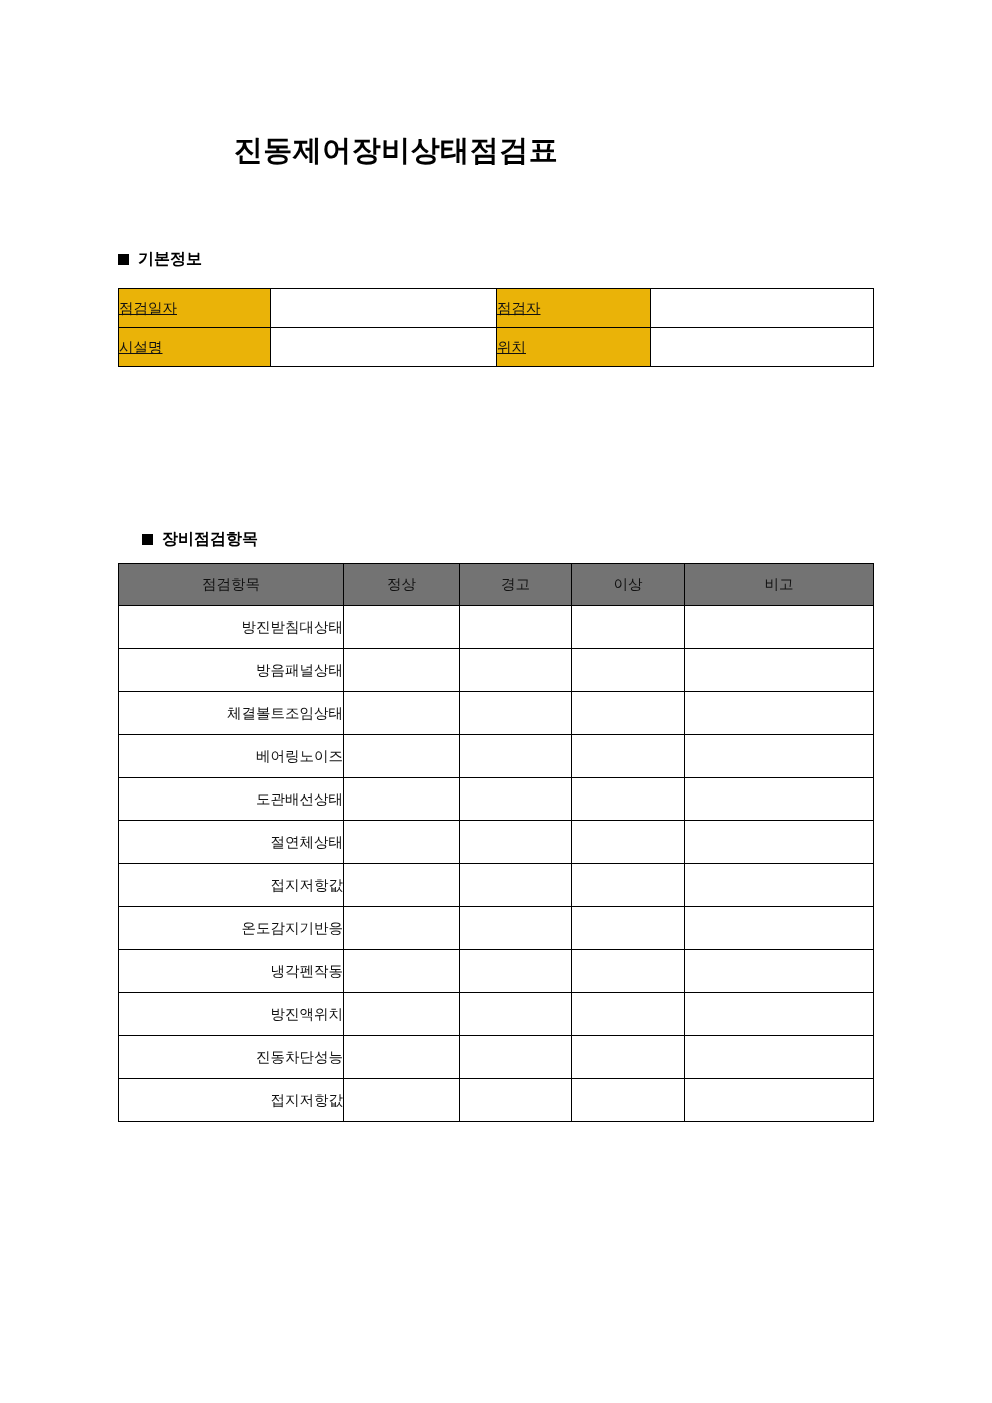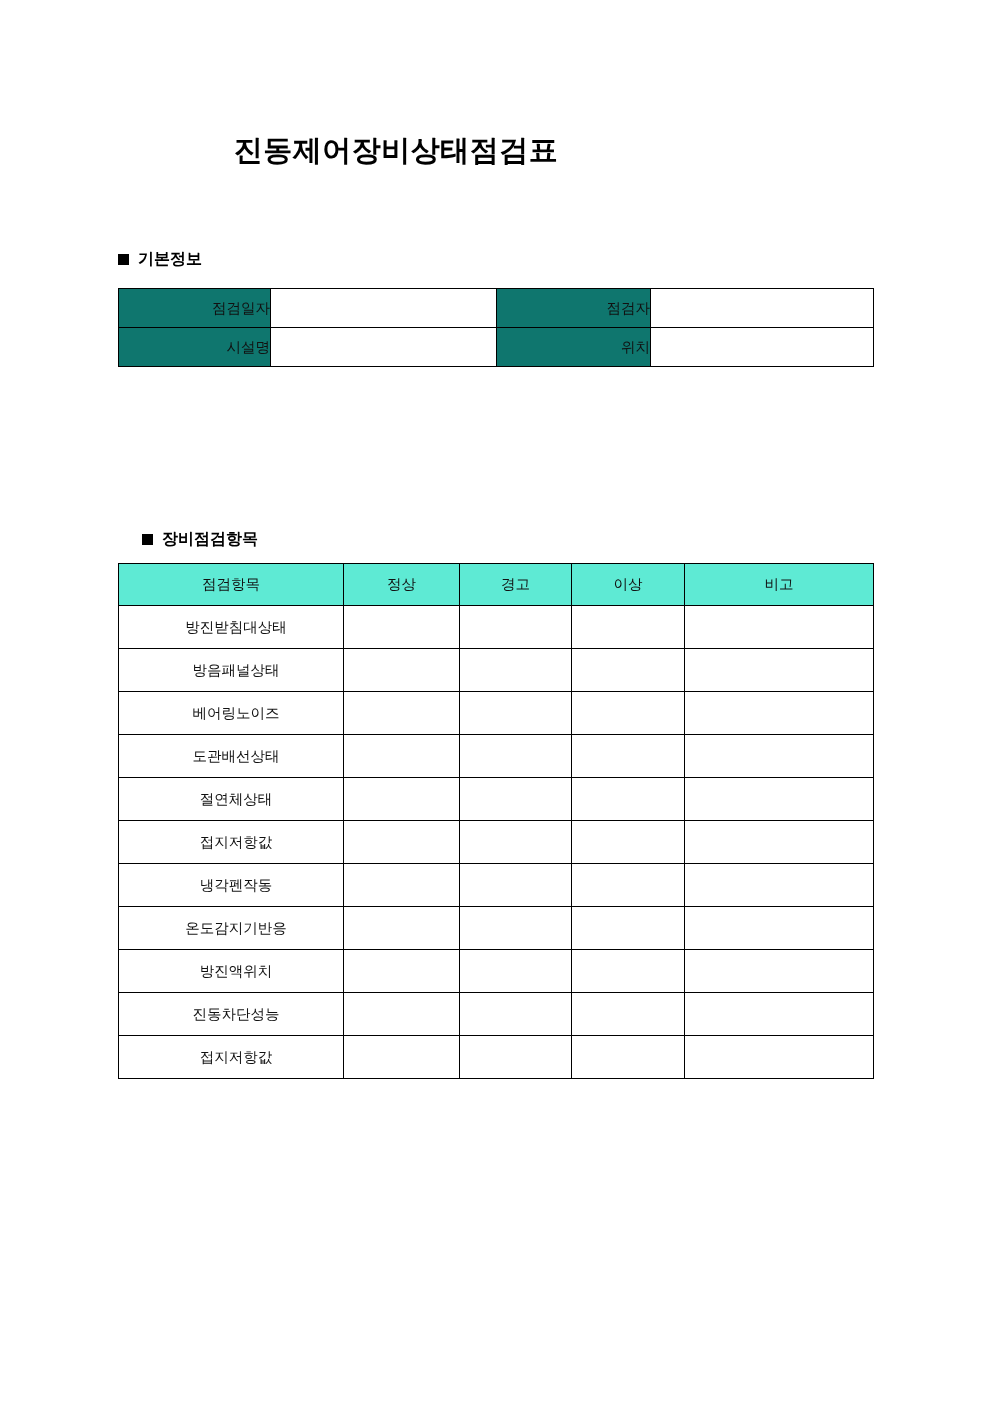--- a/index.html
+++ b/index.html
@@ -62,22 +62,23 @@
   }
   table.doc-table td, table.doc-table th {
     border: 1px solid #000;
     font-size: 14.5px;
     font-weight: normal;
     color: #111;
     padding: 0;
     vertical-align: middle;
   }
   .lbl {
-    background: #0f766e;
-    text-align: right;
+    background: #eab308;
+    text-align: left;
+    text-decoration: underline;
   }
   .val {
     background: #ffffff;
     text-align: center;
   }
 
   
   #table-basic-info {
     left: 118px;
     top: 288px;
@@ -86,28 +87,28 @@
   #table-basic-info td { height: 38px; }
   #table-basic-info tr.tall-row td { height: 92px; }
 
   
   #table-inspection-items {
     left: 118px;
     top: 563px;
     width: 755px;
   }
   #table-inspection-items th {
-    background: #5eead4;
+    background: #737373;
     height: 41px;
     text-align: center;
     font-weight: normal;
   }
   #table-inspection-items td { height: 42px; }
   #table-inspection-items td.item-name {
-    text-align: center;
+    text-align: right;
     padding-left: 10px;
   }
   #table-inspection-items td.mark-cell { text-align: center; }
 </style>
 </head>
 <body>
 
 <div class="page">
 
   <div class="doc-title">진동제어장비상태점검표</div>
@@ -171,20 +172,27 @@
           <td class="mark-cell"></td>
         </tr>
         <tr>
           <td class="item-name">방음패널상태</td>
           <td class="mark-cell"></td>
           <td class="mark-cell"></td>
           <td class="mark-cell"></td>
           <td class="mark-cell"></td>
         </tr>
         <tr>
+          <td class="item-name">체결볼트조임상태</td>
+          <td class="mark-cell"></td>
+          <td class="mark-cell"></td>
+          <td class="mark-cell"></td>
+          <td class="mark-cell"></td>
+        </tr>
+        <tr>
           <td class="item-name">베어링노이즈</td>
           <td class="mark-cell"></td>
           <td class="mark-cell"></td>
           <td class="mark-cell"></td>
           <td class="mark-cell"></td>
         </tr>
         <tr>
           <td class="item-name">도관배선상태</td>
           <td class="mark-cell"></td>
           <td class="mark-cell"></td>
@@ -199,28 +207,28 @@
           <td class="mark-cell"></td>
         </tr>
         <tr>
           <td class="item-name">접지저항값</td>
           <td class="mark-cell"></td>
           <td class="mark-cell"></td>
           <td class="mark-cell"></td>
           <td class="mark-cell"></td>
         </tr>
         <tr>
+          <td class="item-name">온도감지기반응</td>
+          <td class="mark-cell"></td>
+          <td class="mark-cell"></td>
+          <td class="mark-cell"></td>
+          <td class="mark-cell"></td>
+        </tr>
+        <tr>
           <td class="item-name">냉각펜작동</td>
-          <td class="mark-cell"></td>
-          <td class="mark-cell"></td>
-          <td class="mark-cell"></td>
-          <td class="mark-cell"></td>
-        </tr>
-        <tr>
-          <td class="item-name">온도감지기반응</td>
           <td class="mark-cell"></td>
           <td class="mark-cell"></td>
           <td class="mark-cell"></td>
           <td class="mark-cell"></td>
         </tr>
         <tr>
           <td class="item-name">방진액위치</td>
           <td class="mark-cell"></td>
           <td class="mark-cell"></td>
           <td class="mark-cell"></td>

